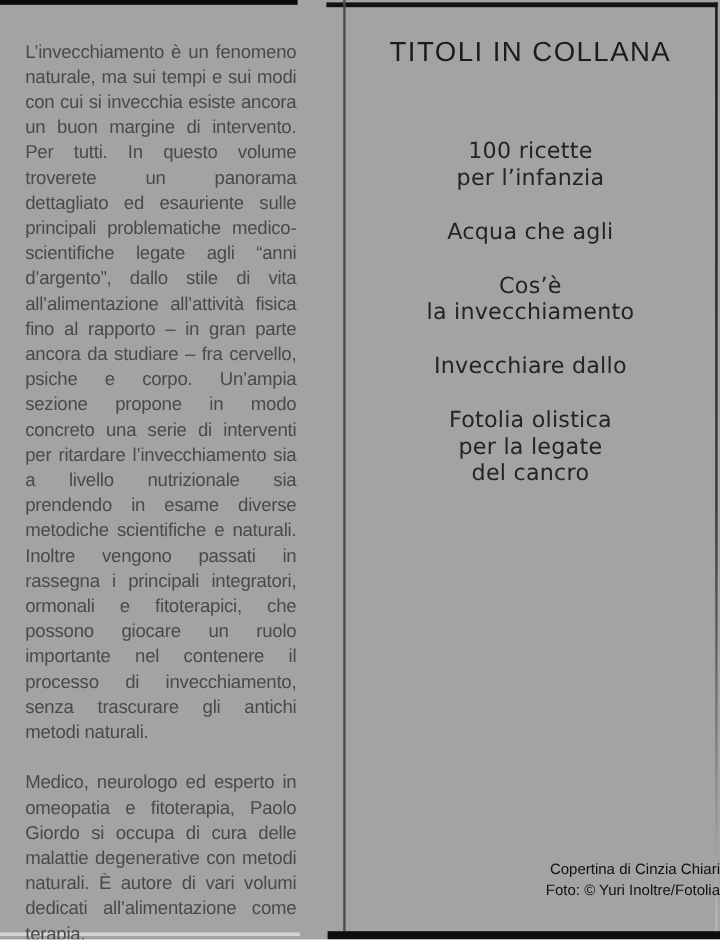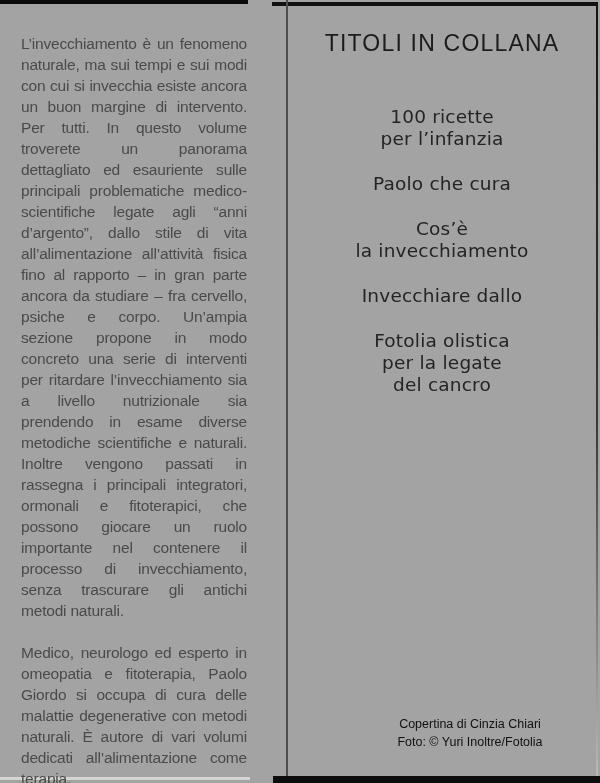--- a/index.html
+++ b/index.html
@@ -59,33 +59,33 @@
   }
   .series-heading {
     position: absolute; left: 0; top: 30px; width: 290px;
     font-family: "Liberation Sans", sans-serif;
     font-size: 23px;
     letter-spacing: 1.2px;
     color: #1c1c1c;
     white-space: nowrap;
   }
   .titles {
-    position: absolute; left: 0; top: 106px; width: 290px;
+    position: absolute; left: 0; top: 116px; width: 290px;
   }
   .title-block {
     font-family: "DejaVu Sans", sans-serif;
     font-size: 18.5px;
     line-height: 22px;
     letter-spacing: 0.2px;
     color: #242424;
     margin-bottom: 23px;
   }
   .credits {
     position: absolute; left: 43px; top: 715px; width: 260px;
-    text-align: center;
+    text-align: right;
     font-family: "Liberation Sans", sans-serif;
     font-size: 12.5px;
     line-height: 18px;
     color: #111111;
   }
 </style>
 </head>
 <body>
 
 <div class="page">
@@ -104,21 +104,21 @@
 
   <div class="right-panel">
     <div class="series-heading">TITOLI IN COLLANA</div>
 
     <div class="titles">
       <div class="title-block">
         <div>100 ricette</div>
         <div>per l’infanzia</div>
       </div>
       <div class="title-block">
-        <div>Paolo che cura</div>
+        <div>Acqua che agli</div>
       </div>
       <div class="title-block">
         <div>Cos’è</div>
         <div>la invecchiamento</div>
       </div>
       <div class="title-block">
         <div>Invecchiare dallo</div>
       </div>
       <div class="title-block">
         <div>Fotolia olistica</div>

